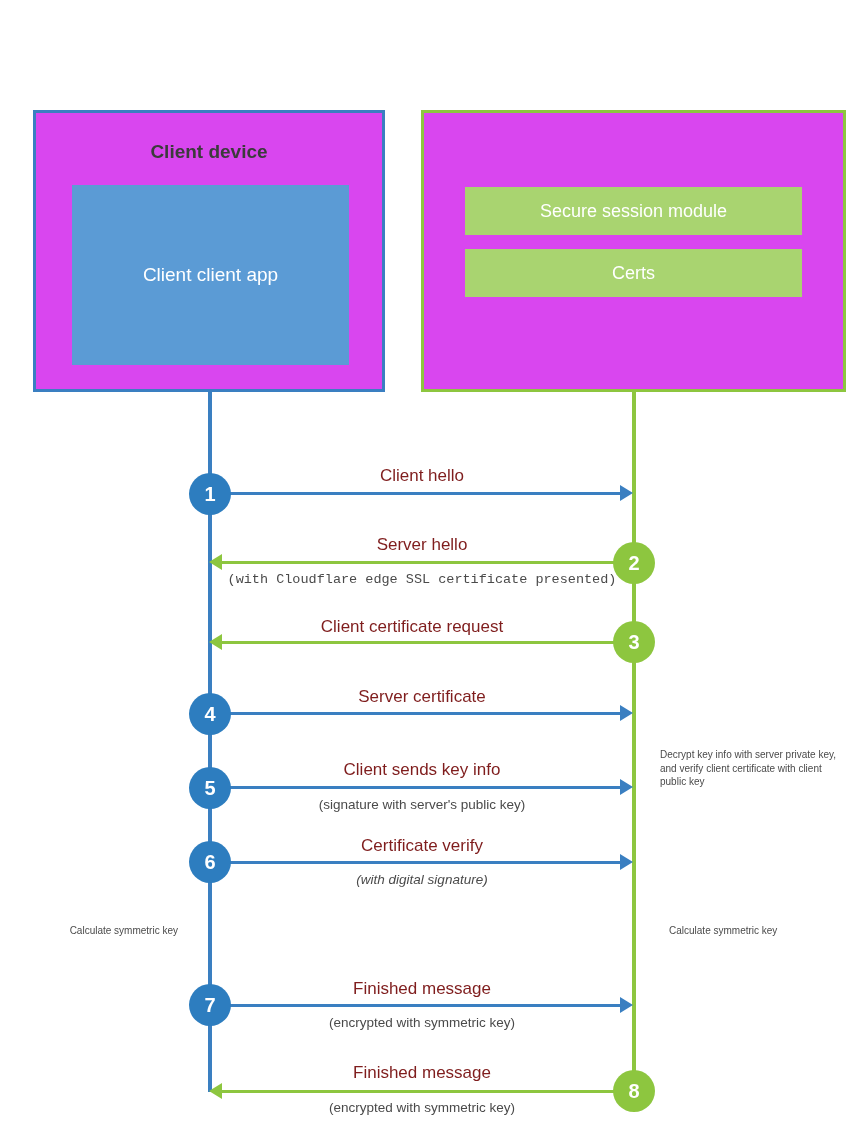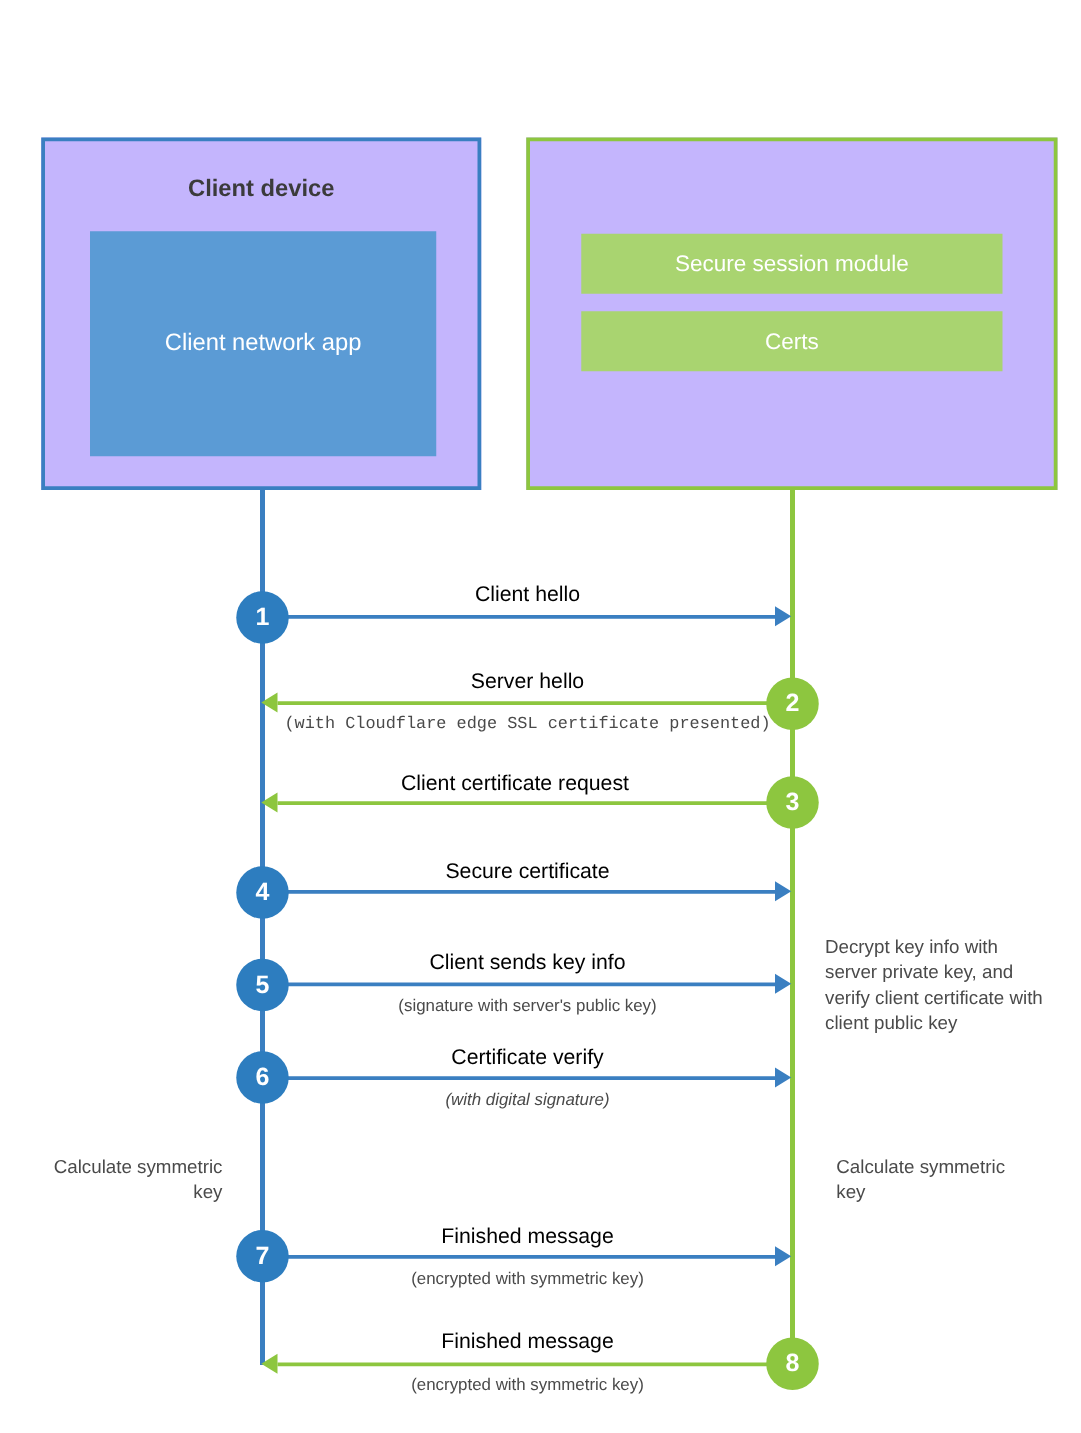--- a/index.html
+++ b/index.html
@@ -27,21 +27,21 @@
     font-size: 25px;
     color: #5a5a5a;
     font-weight: 400;
     letter-spacing: 0.1px;
     white-space: nowrap;
   }
 
   
   .panel {
     position: absolute;
-    background: #c4b5fd;
+    background: #d946ef;
     box-sizing: border-box;
   }
   .panel-client {
     left: 33px;
     top: 110px;
     width: 352px;
     height: 282px;
     border: 3px solid #3a7fc1;
   }
   .panel-server {
@@ -151,35 +151,35 @@
     align-items: center;
     justify-content: center;
   }
   .step-circle.blue  { background: #2d7dbf; }
   .step-circle.green { background: #8dc63f; }
 
   .msg-label {
     position: absolute;
     text-align: center;
     font-size: 17px;
-    color: #000000;
+    color: #7f1d1d;
     white-space: nowrap;
   }
   .msg-sub {
     position: absolute;
     text-align: center;
     font-size: 13.5px;
     color: #4a4a4a;
     white-space: nowrap;
   }
 
   
   .side-note {
     position: absolute;
-    font-size: 15px;
+    font-size: 10px;
     color: #4a4a4a;
     line-height: 1.35;
   }
   .note-decrypt {
     left: 660px;
     top: 748px;
     width: 180px;
     text-align: left;
   }
   .note-calc-client {
@@ -196,21 +196,21 @@
   }
 </style>
 </head>
 <body>
 
 <div id="stage">
 
 
   <div class="panel panel-client">
     <div class="panel-title">Client device</div>
-    <div class="client-app">Client network app</div>
+    <div class="client-app">Client client app</div>
   </div>
 
   <div class="panel panel-server">
     <div class="server-bar b0">Secure session module</div>
     <div class="server-bar b1">Certs</div>
   </div>
 
   <div class="lifeline lifeline-client"></div>
   <div class="lifeline lifeline-server"></div>
 
@@ -230,21 +230,21 @@
   </div>
 
   <div class="msg">
     <div class="msg-label" style="left:200px; top:617px; width:424px;">Client certificate request</div>
     <div class="arrow-line c-green" style="left:222px; top:641px; width:412px;"></div>
     <div class="arrow-head h-green left" style="left:209px; top:634px;"></div>
     <div class="step-circle green" style="left:613px; top:621px;">3</div>
   </div>
 
   <div class="msg">
-    <div class="msg-label" style="left:210px; top:687px; width:424px;">Secure certificate</div>
+    <div class="msg-label" style="left:210px; top:687px; width:424px;">Server certificate</div>
     <div class="arrow-line c-blue" style="left:210px; top:712px; width:410px;"></div>
     <div class="arrow-head h-blue right" style="left:620px; top:705px;"></div>
     <div class="step-circle blue" style="left:189px; top:693px;">4</div>
   </div>
 
   <div class="msg">
     <div class="msg-label" style="left:210px; top:760px; width:424px;">Client sends key info</div>
     <div class="arrow-line c-blue" style="left:210px; top:786px; width:410px;"></div>
     <div class="arrow-head h-blue right" style="left:620px; top:779px;"></div>
     <div class="msg-sub" style="left:210px; top:797px; width:424px;">(signature with server's public key)</div>

